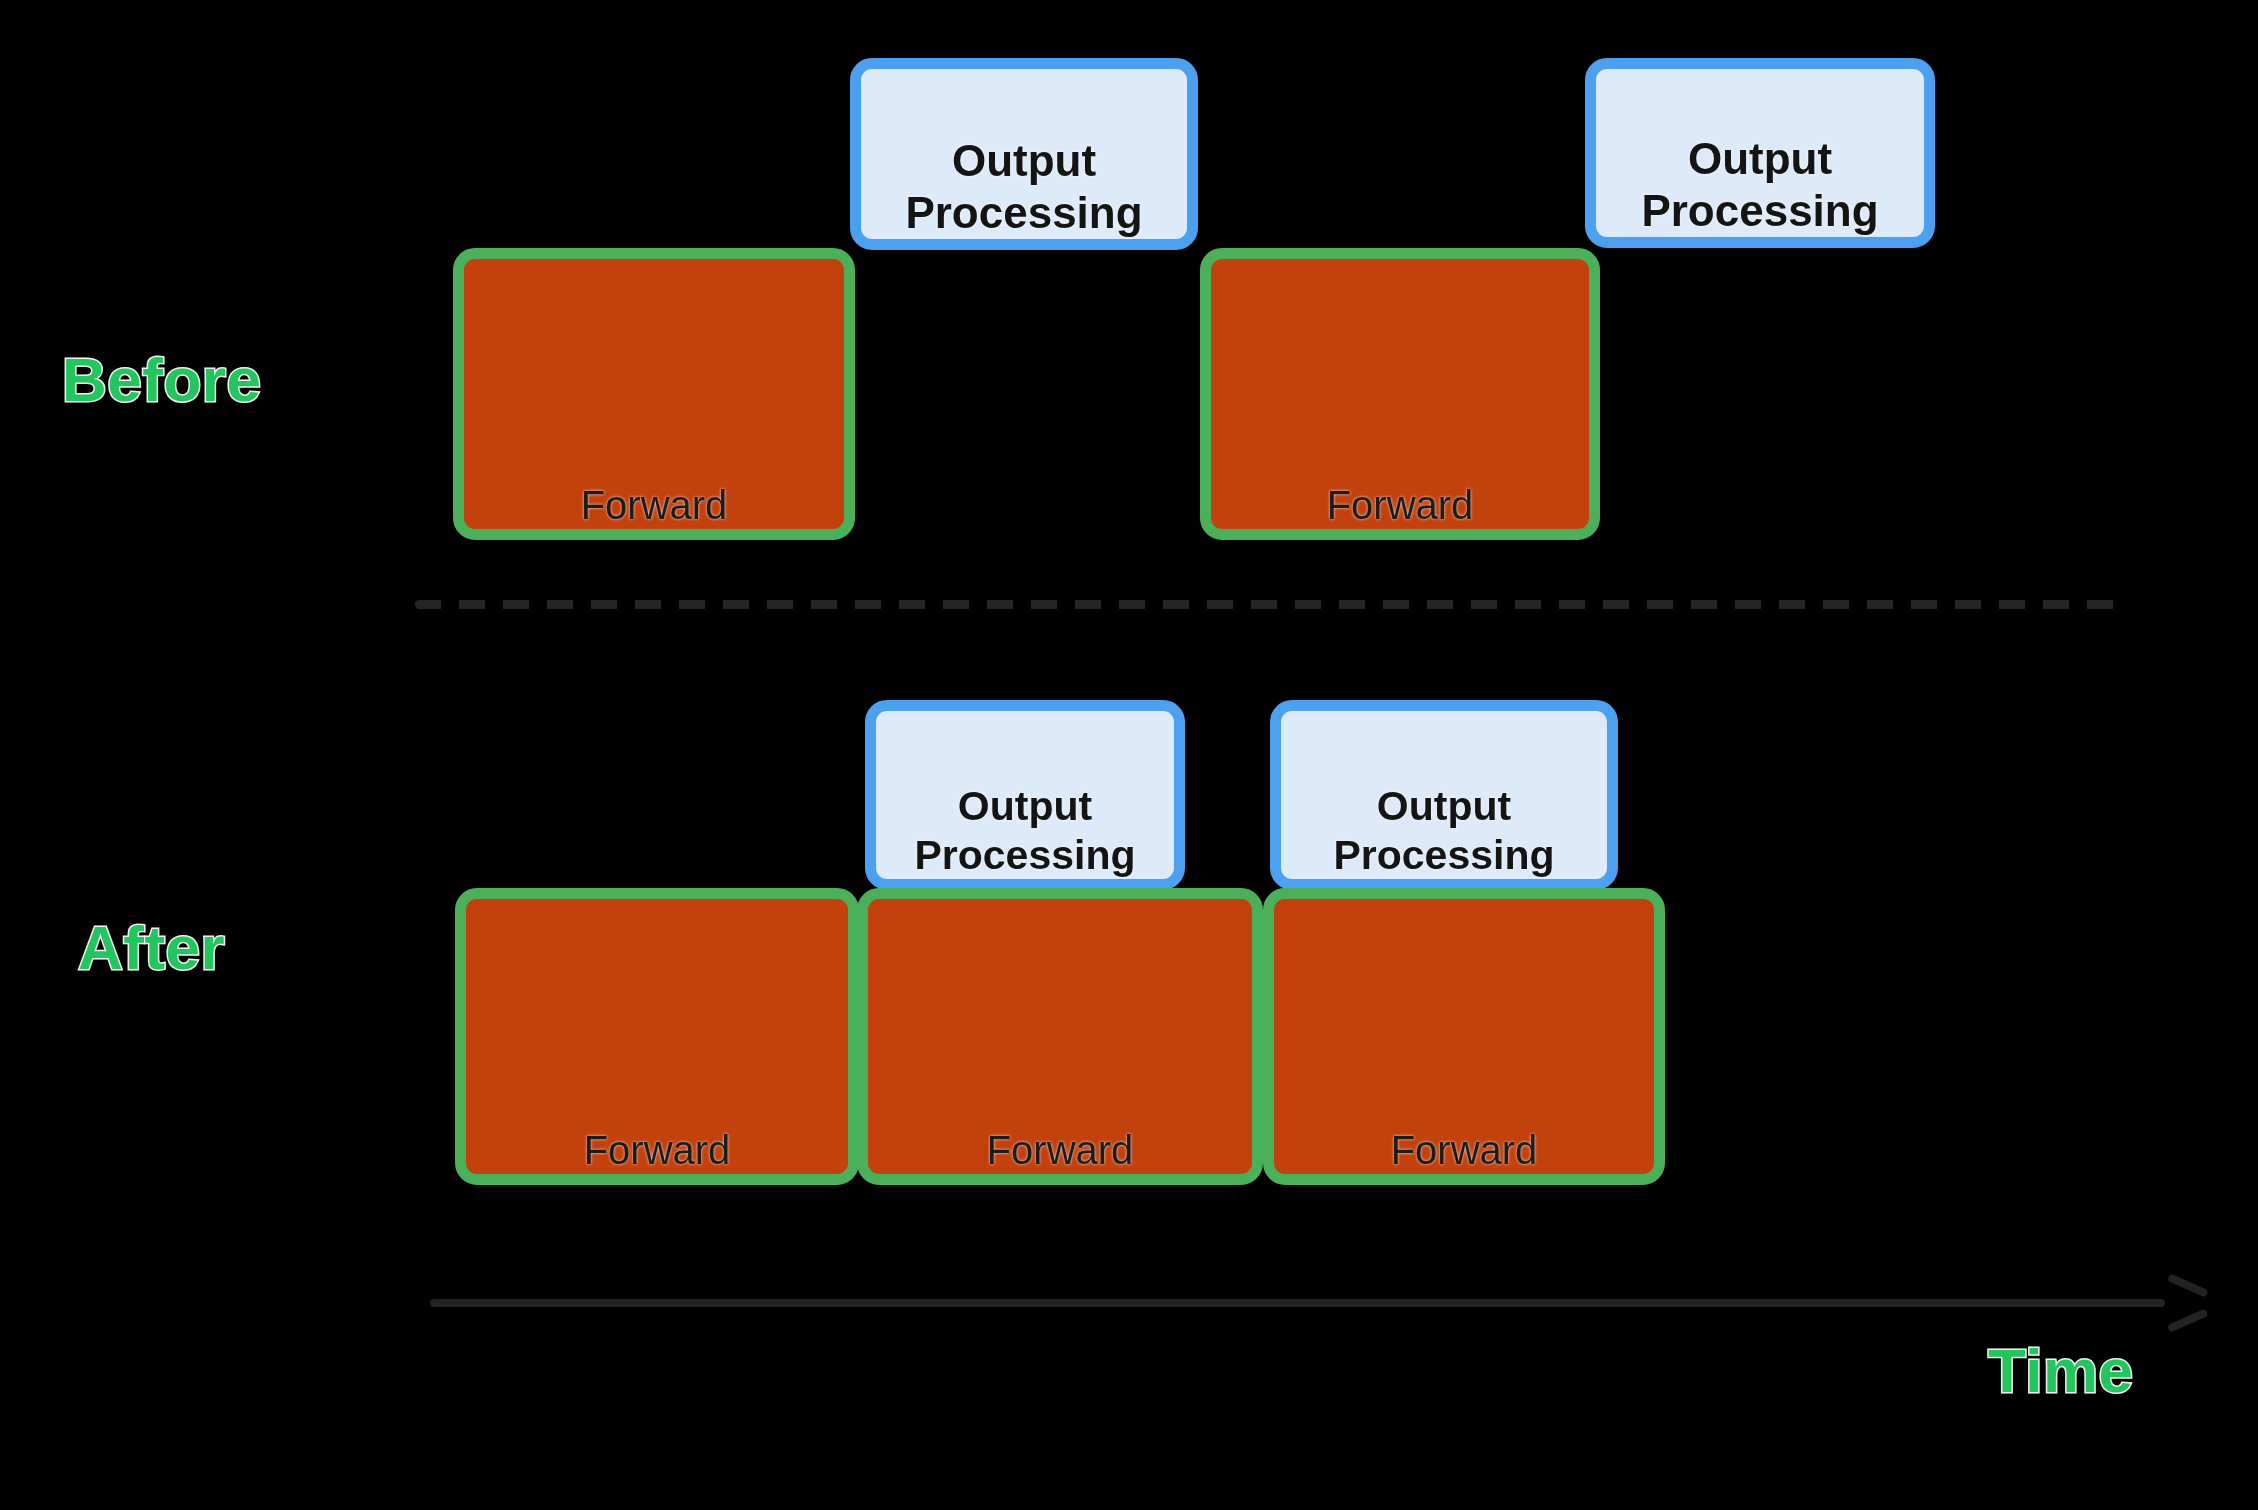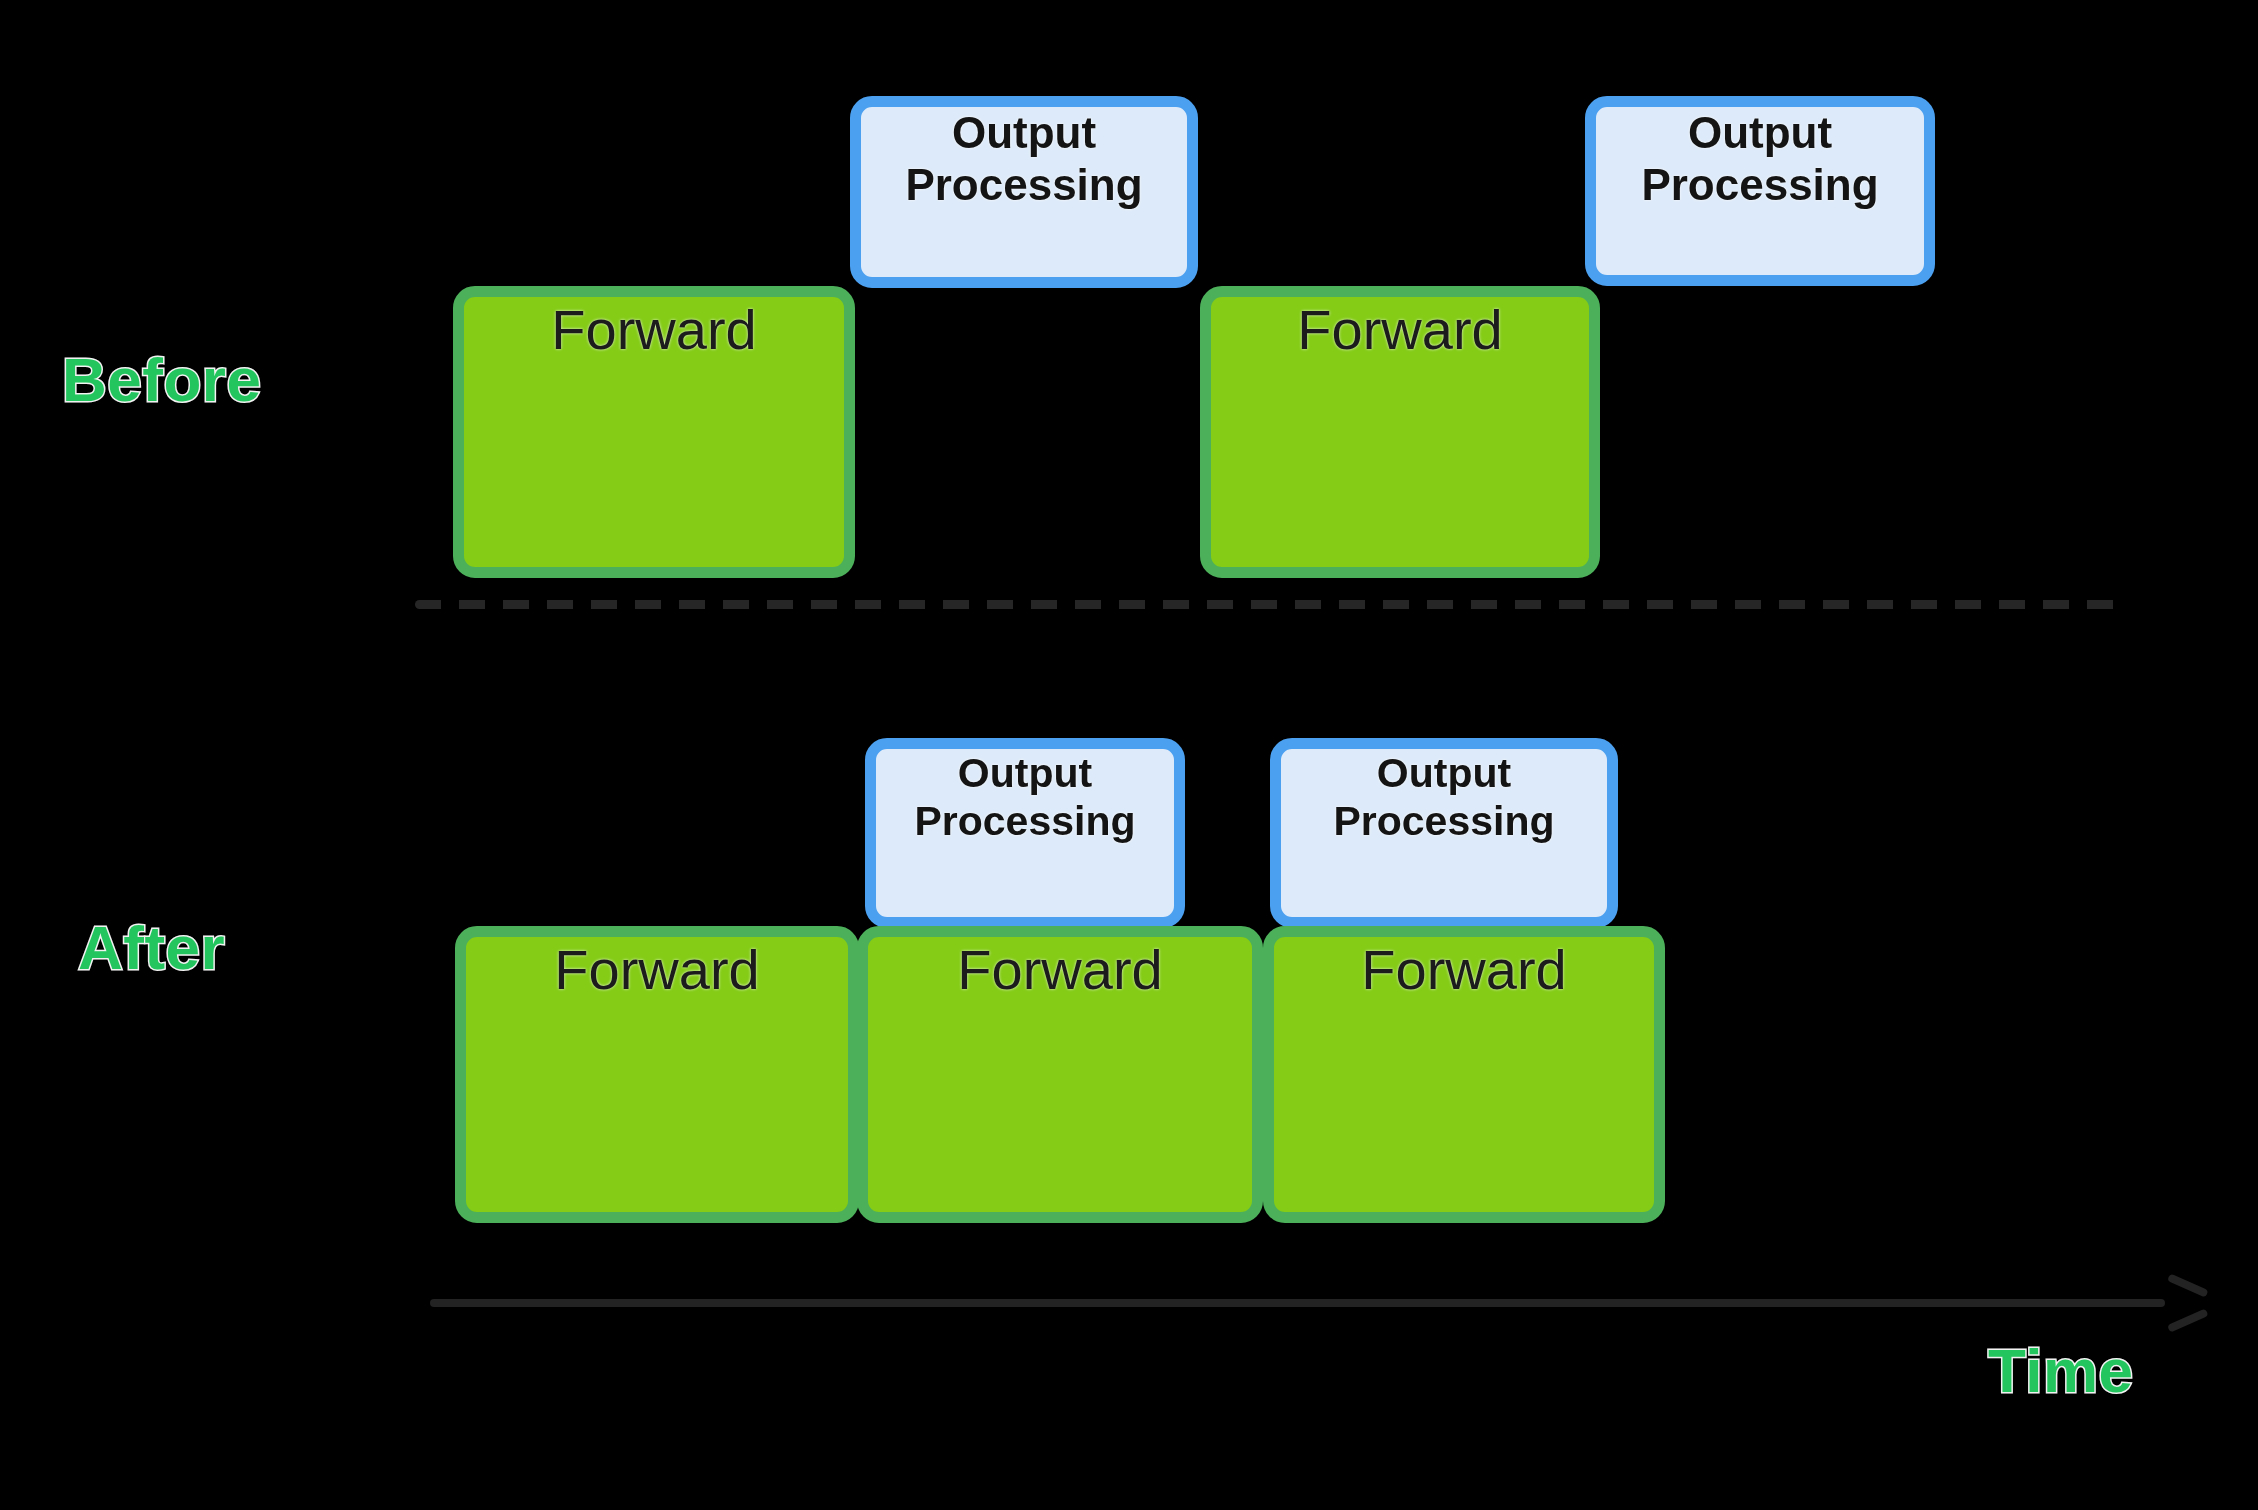--- a/index.html
+++ b/index.html
@@ -2,26 +2,26 @@
 <html><head>
 <meta charset="utf-8">
 <style>
   html,body{margin:0;padding:0;background:#000;}
   body{width:2258px;height:1510px;position:relative;overflow:hidden;
        font-family:"Liberation Sans","DejaVu Sans",sans-serif;}
 
   #stage{position:absolute;left:0;top:0;width:2258px;height:1510px;background:#000;}
 
   
-  .box{position:absolute;box-sizing:border-box;display:flex;align-items:flex-start;
+  .box{position:absolute;box-sizing:border-box;display:flex;align-items:flex-end;
        justify-content:center;text-align:center;line-height:1.18;
-       border-radius:22px;margin-top:38px;}
+       border-radius:22px;}
 
-  .box.green{background:#84cc16;border:11px solid #4cb05a;color:#1c1c1c;
-             font-size:56px;font-weight:400;
+  .box.green{background:#c2410c;border:11px solid #4cb05a;color:#1c1c1c;
+             font-size:40px;font-weight:400;
              text-shadow:0 0 3px rgba(255,255,255,.85);}
   .box.blue{background:#ddeaf9;border:11px solid #4ca0f0;color:#141414;
             font-size:44px;font-weight:700;
             text-shadow:0 0 3px rgba(255,255,255,.9);}
 
   
   .outline-label{position:absolute;font-weight:700;color:#22c55e;
       -webkit-text-stroke:3px #f2f2f2;paint-order:stroke fill;
       letter-spacing:.5px;white-space:nowrap;}
 

